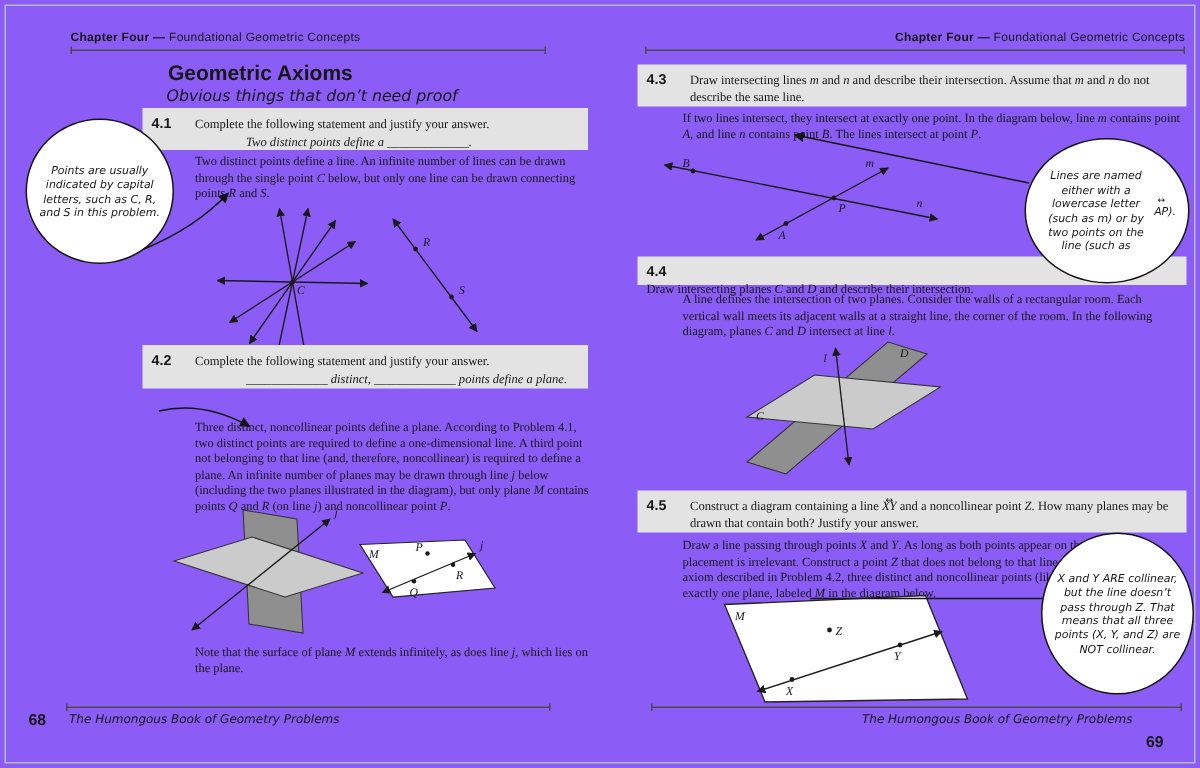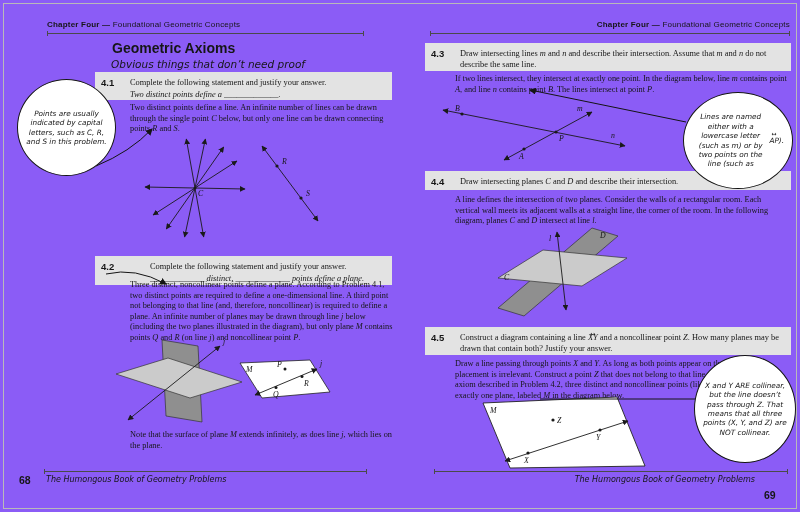--- a/index.html
+++ b/index.html
@@ -14,21 +14,21 @@
   .rule::before{left:0;}
   .rule::after{right:0;}
   .sect-title{font-family:"Liberation Sans",sans-serif;font-weight:700;font-size:14px;text-align:center;}
   .hand{font-family:"DejaVu Sans",sans-serif;font-style:italic;}
   .sub{font-size:10.5px;}
   .pbox{position:absolute;background:#e3e3e3;display:flex;align-items:flex-start;
         padding:5px 8px 4px 6px;box-sizing:border-box;}
   .pnum{font-family:"Liberation Sans",sans-serif;font-weight:700;font-size:9.5px;width:29px;flex:none;}
   .ptext{font-size:8.4px;line-height:11px;}
   .ptext .prompt{margin-top:1px;}
-  .it{font-style:italic;}
+  .it{font-style:italic;margin-left:34px;}
   .para{position:absolute;font-size:8.3px;line-height:10.6px;}
   .u{margin-top:20px;}
   .i{font-style:italic;}
   .ov{position:relative;font-style:italic;}
   .ov::after{content:"\2194";position:absolute;left:50%;top:-5.5px;transform:translateX(-50%);
              font-size:6px;font-style:normal;font-family:"DejaVu Sans",sans-serif;}
   .bubble{position:absolute;border:1.3px solid #141414;border-radius:50%;background:#fff;
           display:flex;align-items:center;justify-content:center;text-align:center;
           padding:8px;box-sizing:border-box;font-size:7.3px;line-height:1.3;}
   .pagenum{font-family:"Liberation Sans",sans-serif;font-weight:700;font-size:10.5px;}
@@ -73,21 +73,21 @@
       <line x1="157" y1="15" x2="213" y2="90" marker-start="url(#ar1)" marker-end="url(#ar1)"></line>
     </g>
     <circle cx="90" cy="57" r="1.5" fill="#1a1a1a"></circle>
     <circle cx="172" cy="35" r="1.6" fill="#1a1a1a"></circle>
     <circle cx="196" cy="67" r="1.6" fill="#1a1a1a"></circle>
     <text x="93" y="65">C</text>
     <text x="177" y="33">R</text>
     <text x="201" y="65">S</text>
   </svg>
 
-  <div class="pbox" style="left:95px;top:256px;width:297px;height:29px;gap:20px;">
+  <div class="pbox" style="left:95px;top:230px;width:297px;height:29px;">
     <div class="pnum">4.2</div>
     <div class="ptext">
       <div>Complete the following statement and justify your answer.</div>
       <div class="it prompt">_____________ distinct, _____________ points define a plane.</div>
     </div>
   </div>
   <div class="para" style="left:130px;top:280px;width:266px;"><span class="u">Three</span><span> distinct, </span><span class="u">noncollinear</span><span> points define a plane. According to Problem 4.1, two distinct points are required to define a one-dimensional line. A third point not belonging to that line (and, therefore, noncollinear) is required to define a plane. An infinite number of planes may be drawn through line </span><span class="i">j</span><span> below (including the two planes illustrated in the diagram), but only plane </span><span class="i">M</span><span> contains points </span><span class="i">Q</span><span> and </span><span class="i">R</span><span> (on line </span><span class="i">j</span><span>) and noncollinear point </span><span class="i">P</span><span>.</span></div>
 
   <svg class="abs" style="left:112px;top:334px;" width="135" height="98" viewBox="0 0 135 98">
     <defs>
@@ -147,21 +147,21 @@
     <circle cx="22" cy="11" r="1.6" fill="#1a1a1a"></circle>
     <circle cx="84" cy="46" r="1.6" fill="#1a1a1a"></circle>
     <circle cx="116" cy="29" r="1.6" fill="#1a1a1a"></circle>
     <text x="15" y="8">B</text>
     <text x="79" y="56">A</text>
     <text x="119" y="38">P</text>
     <text x="137" y="8">m</text>
     <text x="171" y="35">n</text>
   </svg>
 
-  <div class="pbox" style="left:425px;top:171px;width:366px;height:19px;">
+  <div class="pbox" style="left:425px;top:171px;width:366px;height:19px;flex-direction:column;">
     <div class="pnum">4.4</div>
     <div class="ptext"><span>Draw intersecting planes </span><span class="i">C</span><span> and </span><span class="i">D</span><span> and describe their intersection.</span></div>
   </div>
   <div class="para" style="left:455px;top:195px;width:332px;"><span>A line defines the intersection of two planes. Consider the walls of a rectangular room. Each vertical wall meets its adjacent walls at a straight line, the corner of the room. In the following diagram, planes </span><span class="i">C</span><span> and </span><span class="i">D</span><span> intersect at line </span><span class="i">l</span><span>.</span></div>
 
   <svg class="abs" style="left:488px;top:222px;" width="150" height="100" viewBox="0 0 150 100">
     <defs>
       <marker id="ar5" viewBox="0 0 10 10" refX="9" refY="5" markerWidth="6.5" markerHeight="6.5" orient="auto-start-reverse">
         <path d="M0 0L10 5L0 10z" fill="#1a1a1a"></path>
       </marker>

